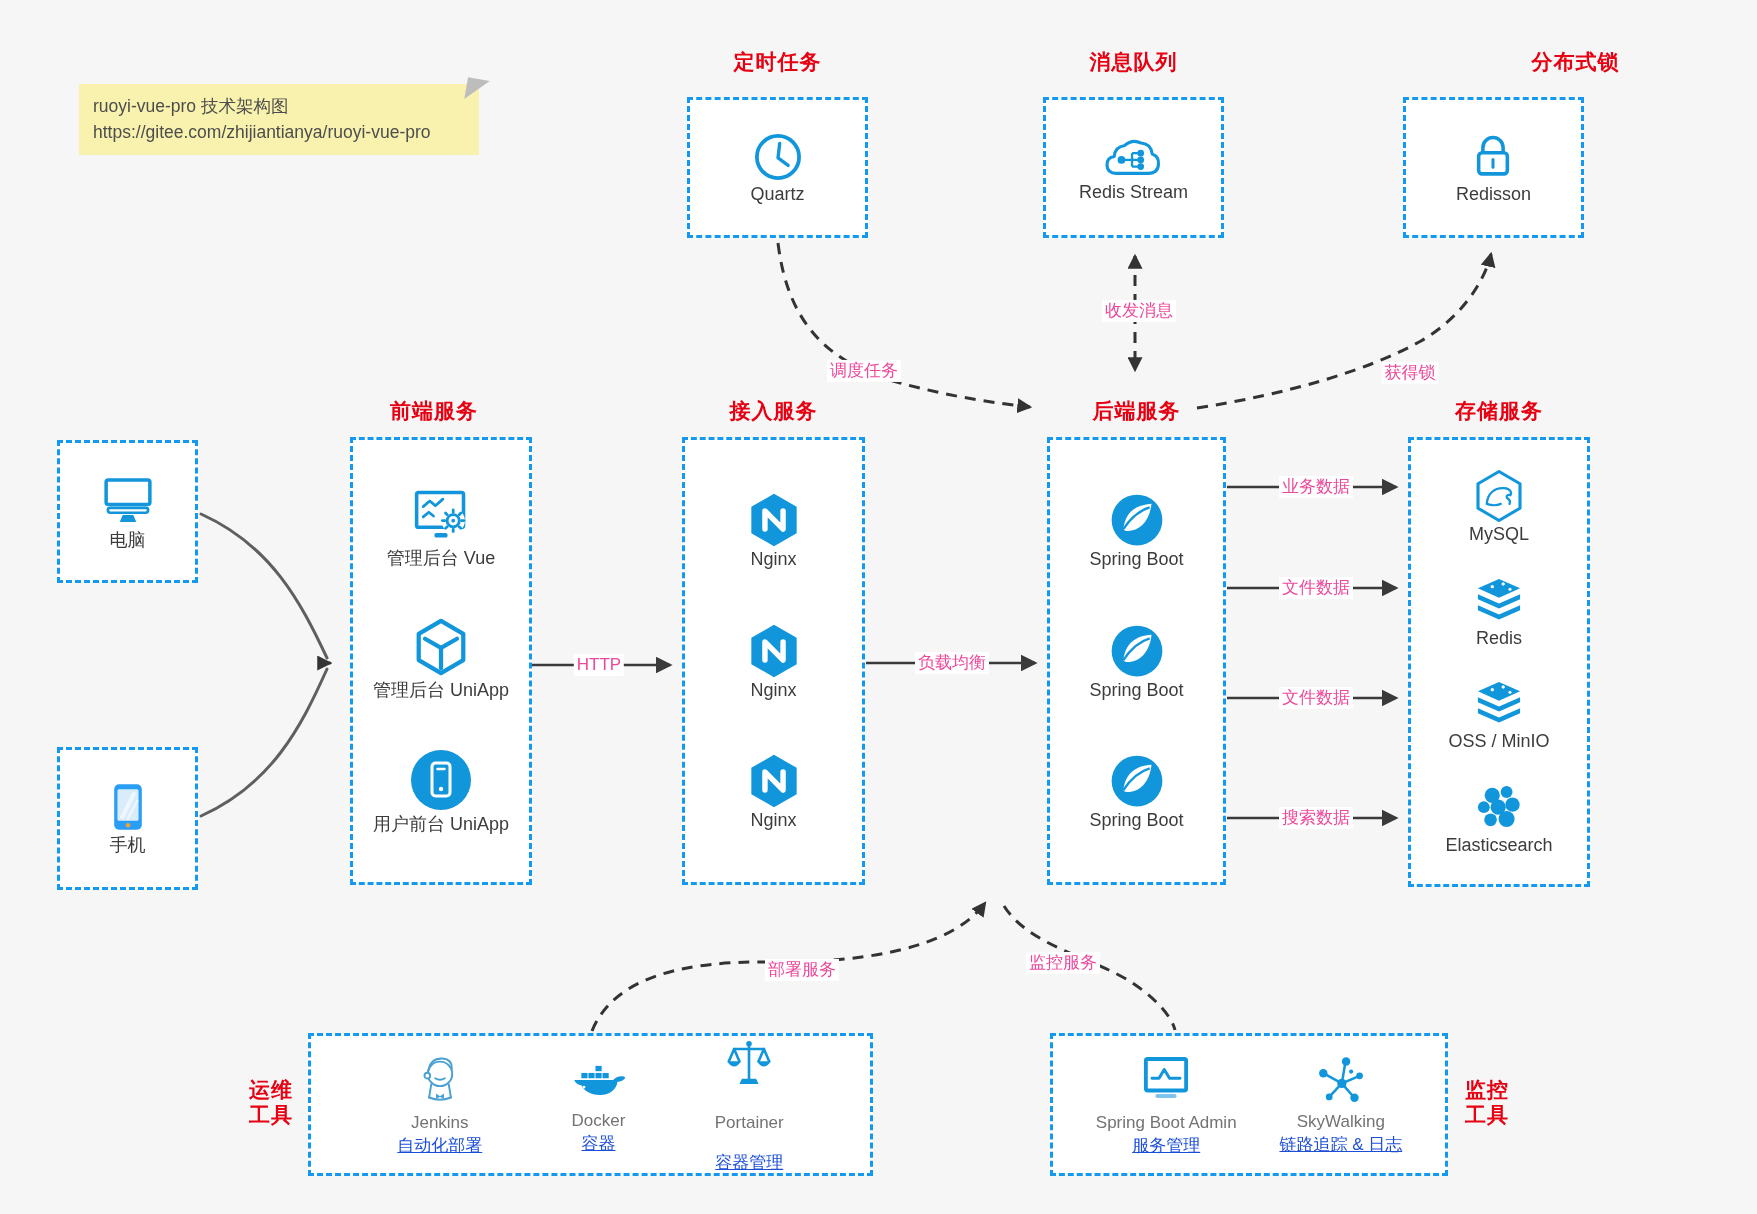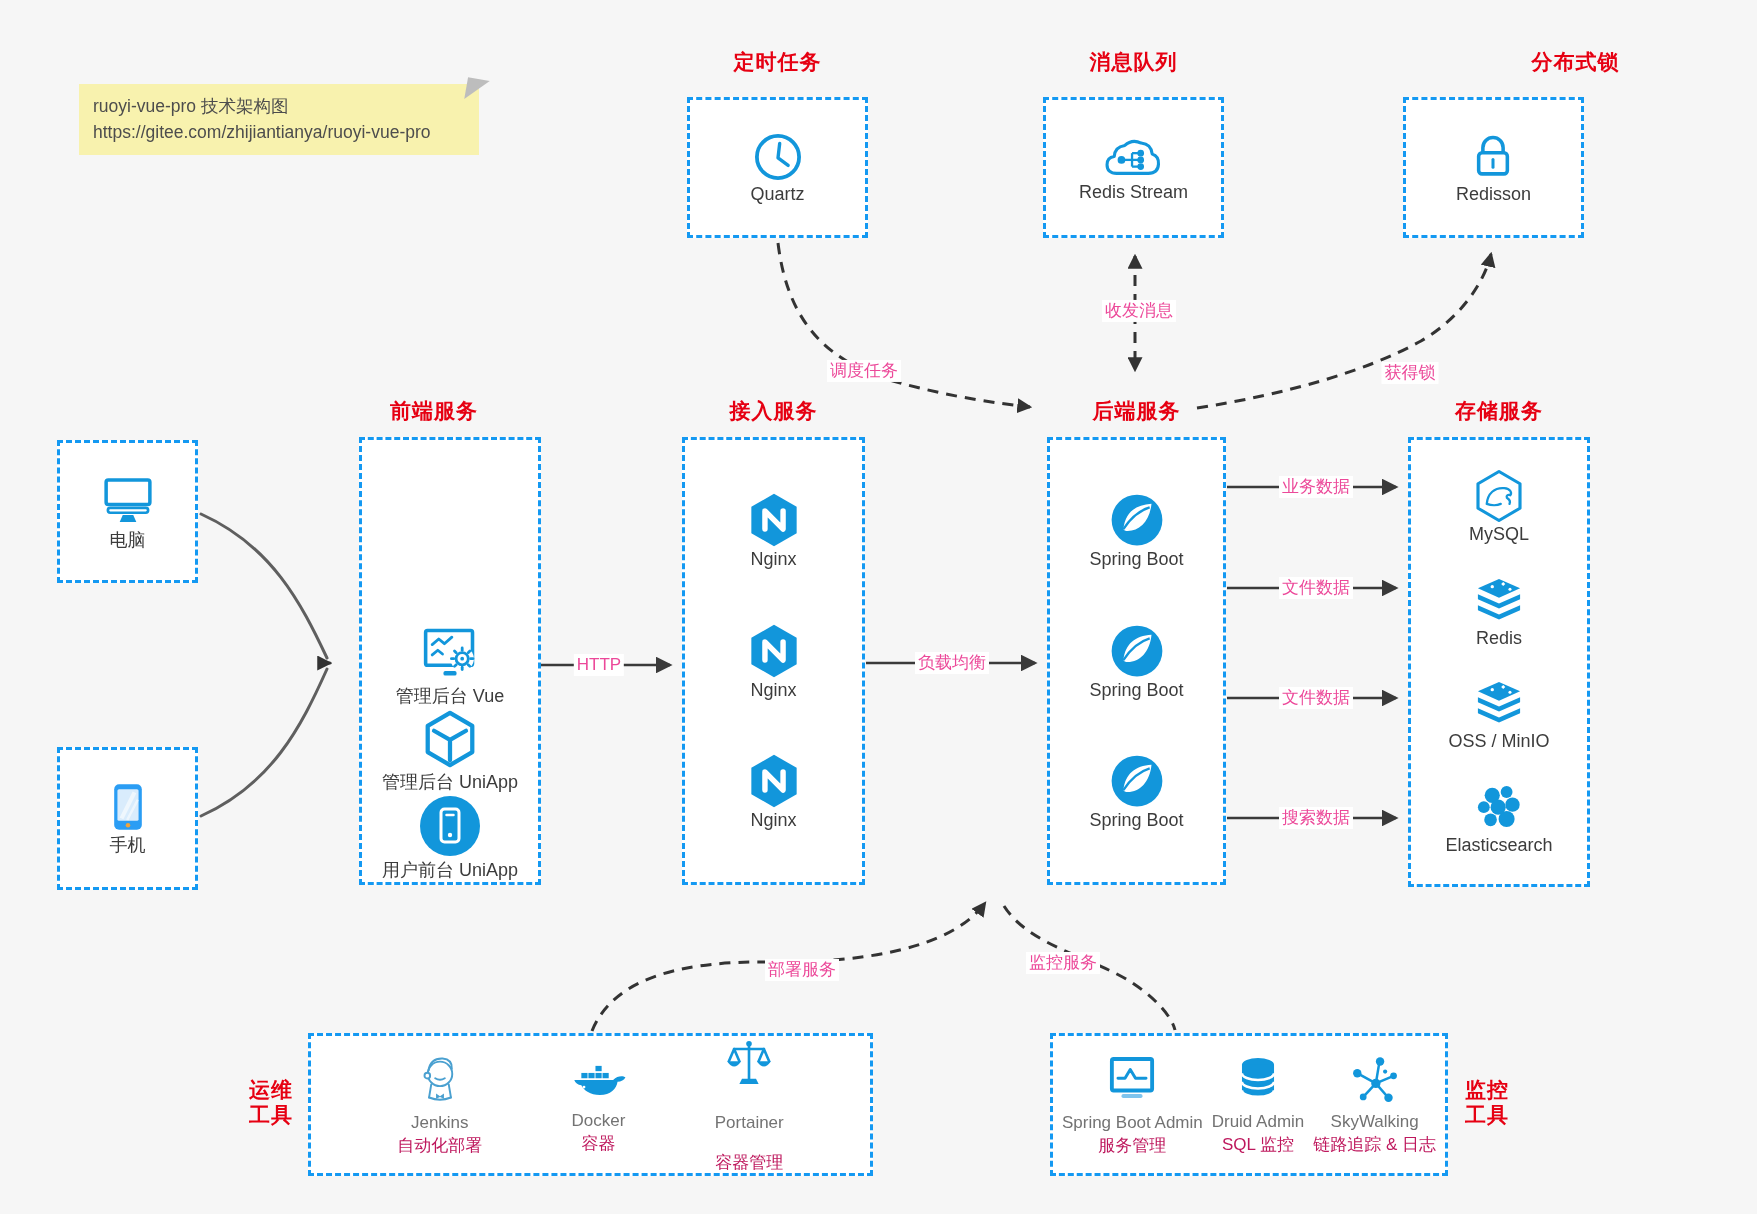--- a/index.html
+++ b/index.html
@@ -15,21 +15,21 @@
         transform:rotate(100deg);}
 
   .gtitle{position:absolute;text-align:center;font-size:21px;font-weight:bold;color:#e60012;letter-spacing:1px;}
   .sidetitle{position:absolute;text-align:center;font-size:21px;font-weight:bold;color:#e60012;line-height:1.2;letter-spacing:1px;}
 
   .box{position:absolute;background:#fff;border:3px dashed #1499f2;box-sizing:border-box;
        display:flex;flex-direction:column;justify-content:space-evenly;align-items:center;}
   .box.row{flex-direction:row;}
   .item{display:flex;flex-direction:column;align-items:center;}
   .ilabel{font-size:18px;color:#3c3c3c;white-space:nowrap;}
-  .item .desc{font-size:17px;color:#be185d;margin-top:-2px;white-space:nowrap;}
+  .item .desc{font-size:17px;color:#1d4ed8;margin-top:-2px;white-space:nowrap;text-decoration:underline;}
   .item .name{font-size:17px;color:#737373;margin-top:2px;white-space:nowrap;}
 
   .elabel{position:absolute;transform:translate(-50%,-50%);font-size:17px;color:#ec4899;
           background:#fff;padding:0 3px;white-space:nowrap;line-height:1.3;}
 </style>
 </head>
 <body>
 
 <div class="canvas">
 
@@ -148,21 +148,21 @@
         <rect x="15" y="4" width="34" height="56" rx="6" fill="#2a9df4"></rect>
         <rect x="19" y="10" width="26" height="39" rx="2" fill="#d9ecfc"></rect>
         <line x1="24" y1="46" x2="40" y2="14" stroke="#ffffff" stroke-width="5" opacity="0.6"></line>
         <line x1="31" y1="48" x2="44" y2="23" stroke="#ffffff" stroke-width="3" opacity="0.55"></line>
         <circle cx="32" cy="54.5" r="2.8" fill="#f0a33a"></circle>
       </svg>
       <div class="ilabel">手机</div>
     </div>
   </div>
 
-  <div class="box" style="left:359px;top:437px;width:182px;height:448px;justify-content:flex-end;">
+  <div class="box" style="left:350px;top:437px;width:182px;height:448px;">
     <div class="item">
       <svg viewBox="0 0 64 64" width="60" height="60">
         <rect x="6" y="7" width="50" height="37" rx="2" fill="none" stroke="#1296db" stroke-width="3.8"></rect>
         <path d="M13 22 l7 -6 l6 5 l8 -7" fill="none" stroke="#1296db" stroke-width="3" stroke-linecap="round" stroke-linejoin="round"></path>
         <path d="M13 33 l6 -5 l5 4" fill="none" stroke="#1296db" stroke-width="3" stroke-linecap="round" stroke-linejoin="round"></path>
         <circle cx="45" cy="37" r="12.5" fill="#ffffff"></circle>
         <circle cx="45" cy="37" r="6.5" fill="none" stroke="#1296db" stroke-width="3"></circle>
         <g stroke="#1296db" stroke-width="3" stroke-linecap="round">
           <line x1="54" y1="37" x2="56.5" y2="37"></line>
             <line x1="36" y1="37" x2="33.5" y2="37"></line>
@@ -351,31 +351,20 @@
       <svg viewBox="0 0 64 64" width="56" height="56">
         <rect x="9" y="8" width="46" height="36" rx="2" fill="none" stroke="#1296db" stroke-width="4.4"></rect>
         <path d="M16 30 h8 l6 -10 l6 10 h12" fill="none" stroke="#1296db" stroke-width="3.4" stroke-linejoin="round" stroke-linecap="round"></path>
         <rect x="20" y="48" width="24" height="4.5" rx="2" fill="#7fc4ed"></rect>
       </svg>
       <div class="name">Spring Boot Admin</div>
       <div class="desc">服务管理</div>
     </div>
     <div class="item" style="gap:3px;">
       <svg viewBox="0 0 64 64" width="54" height="54">
-        <ellipse cx="32" cy="14" rx="19" ry="8" fill="#1296db"></ellipse>
-        <path d="M13 14 V44 A19 8 0 0 0 51 44 V14 Z" fill="#1296db"></path>
-        <path d="M13 24 A19 8 0 0 0 51 24" fill="none" stroke="#ffffff" stroke-width="3"></path>
-        <path d="M13 34 A19 8 0 0 0 51 34" fill="none" stroke="#ffffff" stroke-width="3"></path>
-        <path d="M13 44 A19 8 0 0 0 51 44" fill="none" stroke="#ffffff" stroke-width="3"></path>
-      </svg>
-      <div class="name">Druid Admin</div>
-      <div class="desc">SQL 监控</div>
-    </div>
-    <div class="item" style="gap:3px;">
-      <svg viewBox="0 0 64 64" width="54" height="54">
         <g stroke="#1296db" stroke-width="3">
           <line x1="33" y1="36" x2="37" y2="12"></line>
           <line x1="33" y1="36" x2="13" y2="25"></line>
           <line x1="33" y1="36" x2="52" y2="28"></line>
           <line x1="33" y1="36" x2="20" y2="50"></line>
           <line x1="33" y1="36" x2="46" y2="51"></line>
         </g>
         <g fill="#1296db">
           <circle cx="33" cy="36" r="5.5"></circle>
             <circle cx="38" cy="10" r="5"></circle>

